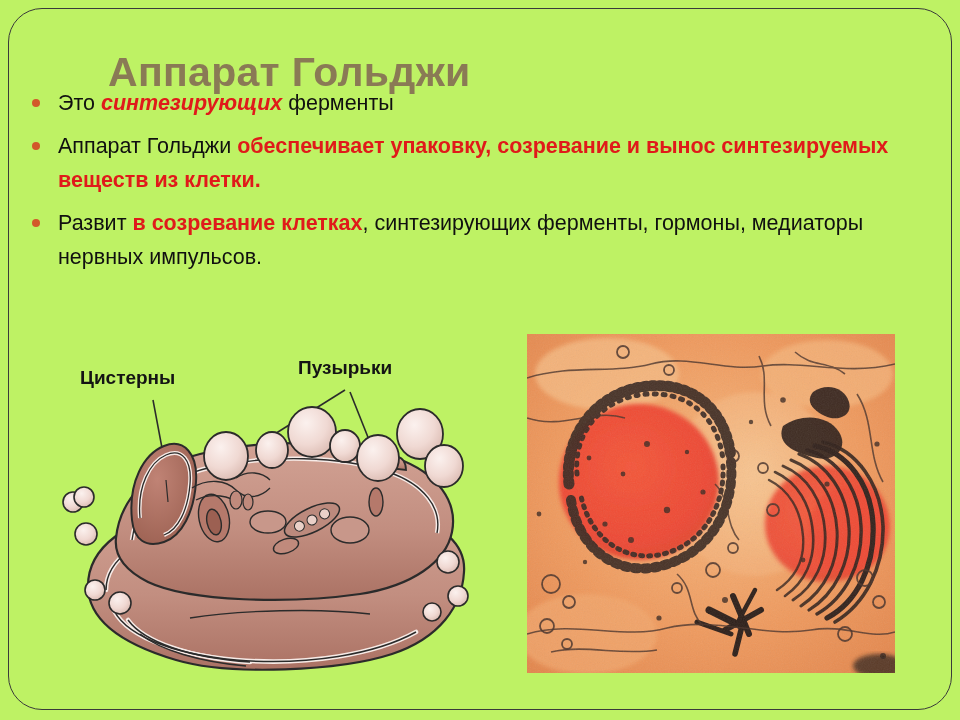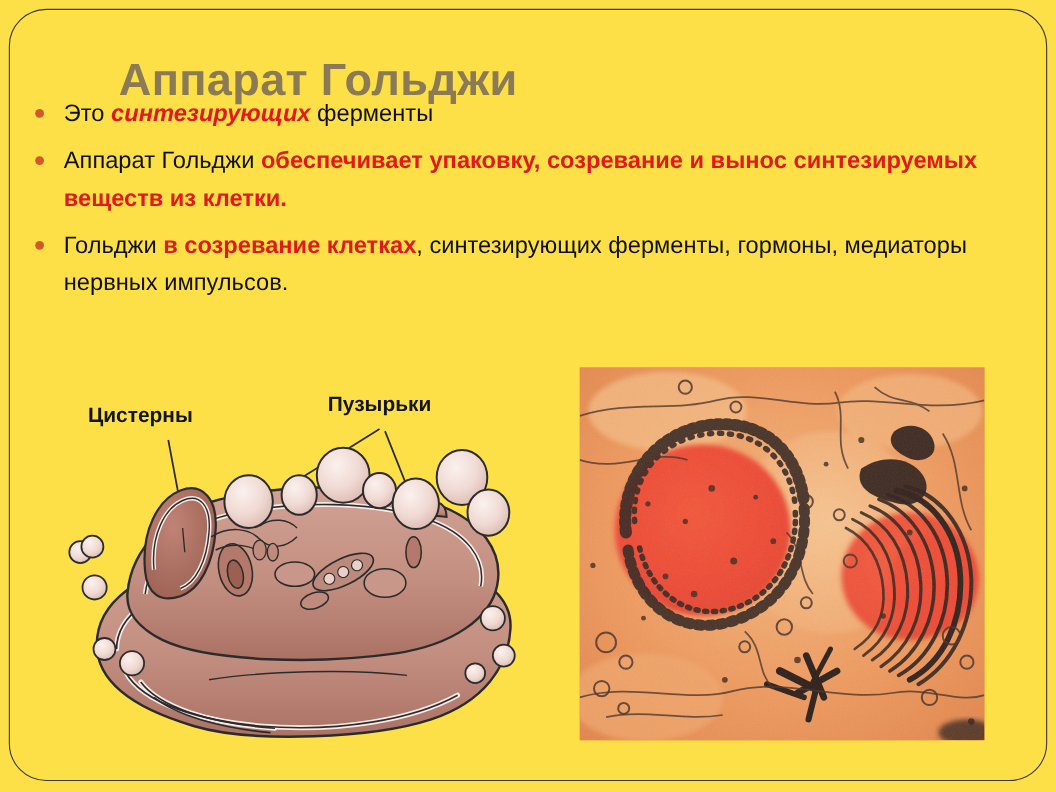--- a/index.html
+++ b/index.html
@@ -15,21 +15,21 @@
     font-family: "Liberation Sans", "DejaVu Sans", sans-serif;
     position: relative;
   }
 
   
   #slide {
     position: absolute;
     left: 0; top: 0;
     width: 960px;
     height: 720px;
-    background: #fde047;
+    background: #bef264;
   }
   #slide-frame {
     position: absolute;
     left: 8px;
     top: 8px;
     width: 944px;
     height: 702px;
     box-sizing: border-box;
     border: 1.4px solid #3a3a3a;
     border-radius: 34px;
@@ -144,21 +144,21 @@
     </div>
 
     <div class="bullet-row">
       <span class="bullet-marker"></span>
       <span><span>Аппарат Гольджи </span><span class="red">обеспечивает упаковку, созревание и вынос синтезируемых веществ из клетки.</span></span>
     </div>
 
 
     <div class="bullet-row">
       <span class="bullet-marker"></span>
-      <span><span>Гольджи </span><span class="red">в созревание клетках</span><span>, синтезирующих ферменты, гормоны, медиаторы нервных импульсов.</span></span>
+      <span><span>Развит </span><span class="red">в созревание клетках</span><span>, синтезирующих ферменты, гормоны, медиаторы нервных импульсов.</span></span>
     </div>
 
   </div>
 
   <div id="figures">
 
     <div id="golgi-diagram">
       <svg id="golgi-svg" width="450" height="350" viewBox="0 0 450 350" xmlns="http://www.w3.org/2000/svg">
         <defs>
           <linearGradient id="memGrad" x1="0" y1="0" x2="0" y2="1">

